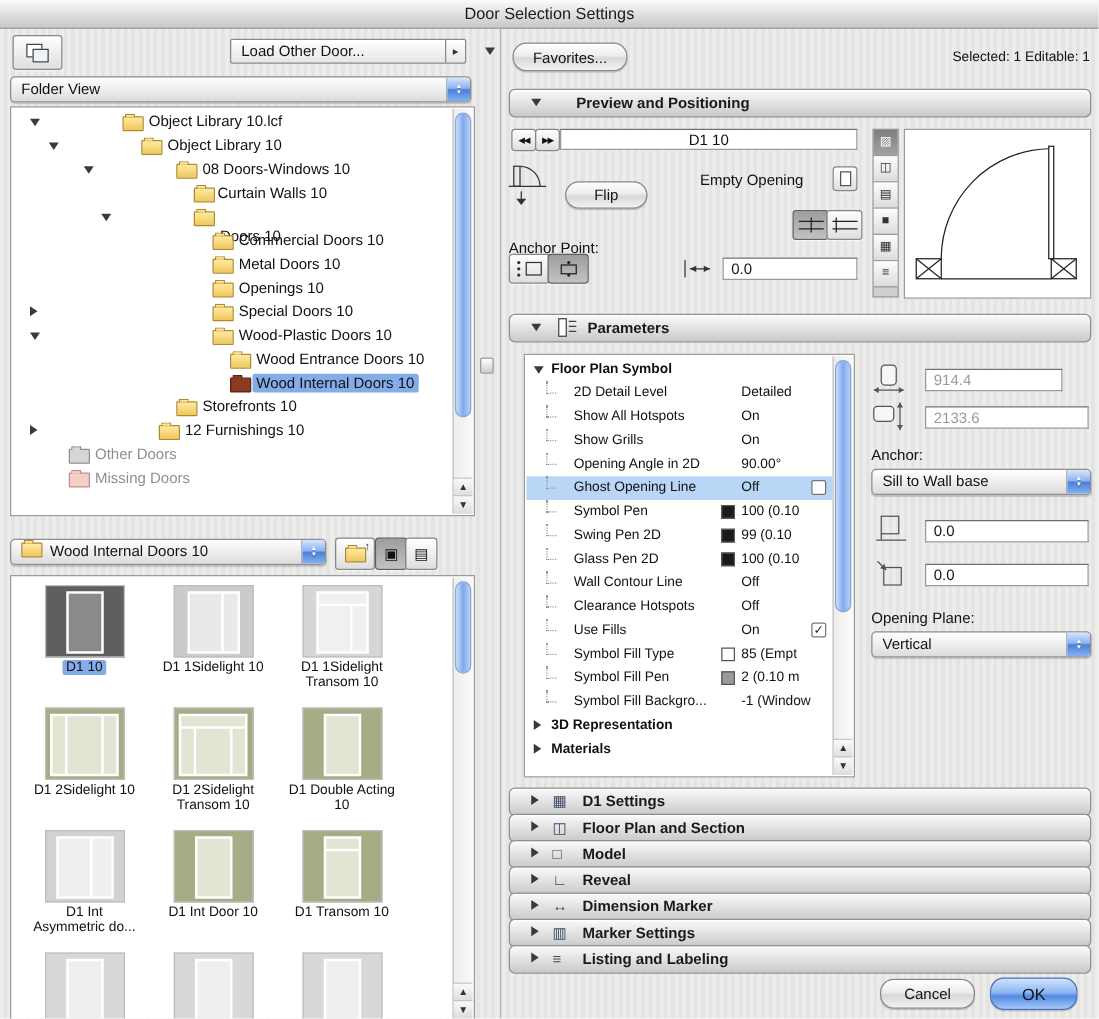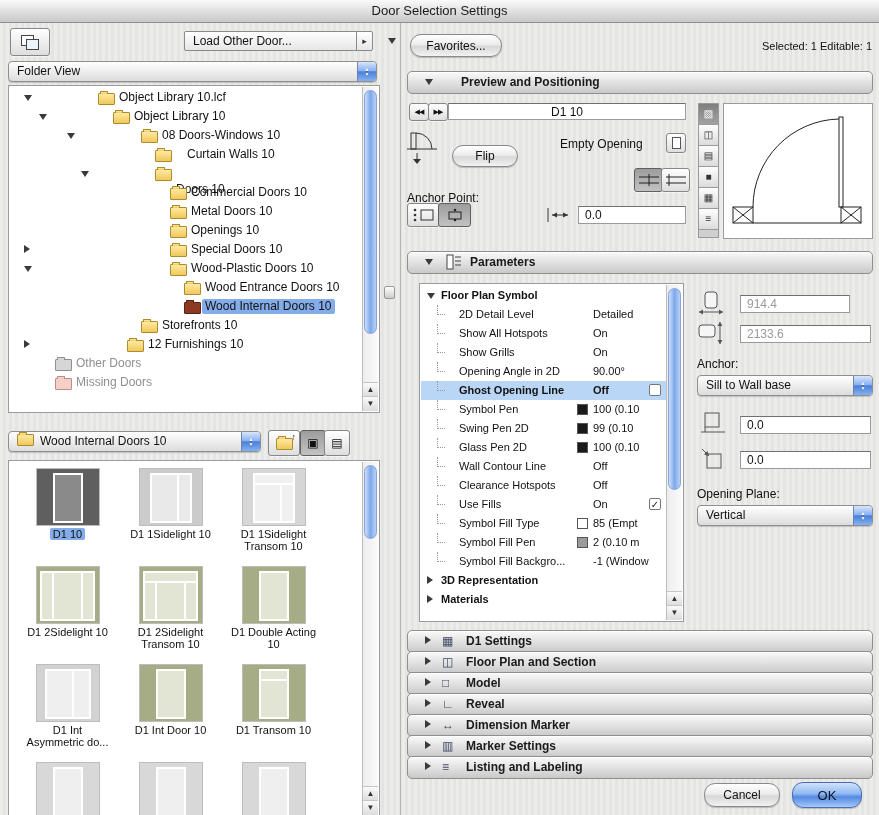--- a/index.html
+++ b/index.html
@@ -90,21 +90,21 @@
 .pages-icon::after{content:"";position:absolute;left:5px;top:4px;width:11px;height:9px;background:#eef3fb;border:1px solid #444;}
 .opening-glyph{width:7px;height:10px;border:1px solid #555;background:#fff;display:inline-block;}
 
 .vstrip{position:absolute;left:698px;top:103px;width:21px;height:135px;border:1px solid #9a9a9a;
   background:#cfcfcf;box-sizing:border-box;}
 .vbtn{width:100%;height:20px;border-bottom:1px solid #9a9a9a;background:linear-gradient(#fdfdfd,#dcdcdc);
   font-size:10px;line-height:20px;text-align:center;color:#333;}
 .vbtn.pressed{background:linear-gradient(#7f7f7f,#a2a2a2);color:#fff;}
 
 .p-row{position:relative;height:19px;font-size:11px;line-height:19px;}
-.p-row.psel{background:#b9d6f6;font-weight:bold;}
+.p-row.psel{background:#b9d6f6;}
 .pg-label{position:absolute;left:20px;font-weight:bold;white-space:nowrap;}
 .conn{position:absolute;left:16px;top:0;width:7px;height:9px;border-left:1px dotted #999;border-bottom:1px dotted #999;}
 .p-label{position:absolute;left:26px;width:128px;white-space:nowrap;overflow:hidden;margin-left:12px;}
 .p-value{position:absolute;left:172px;width:64px;white-space:nowrap;overflow:hidden;}
 .swatch{position:absolute;left:156px;top:4px;width:11px;height:11px;border:1px solid #555;box-sizing:border-box;}
 .pcheck{position:absolute;left:228px;top:3px;width:12px;height:12px;border:1px solid #777;border-radius:2px;
   background:#fff;font-size:10px;line-height:11px;text-align:center;color:#222;box-sizing:border-box;}
 .label{position:absolute;font-size:12px;white-space:nowrap;}
 .small-label{position:absolute;font-size:11px;white-space:nowrap;}
 </style>
@@ -146,21 +146,21 @@
           <span class="folder yellow" style="left: 103px;"></span>
           <span class="tree-label" style="left: 121px;">Object Library 10</span>
         </div>
         <div class="tree-row">
           <span class="tri down" style="left: 57px; top: 7px;"></span>
           <span class="folder yellow" style="left: 131px;"></span>
           <span class="tree-label" style="left: 149px;">08 Doors-Windows 10</span>
         </div>
         <div class="tree-row">
           <span class="folder yellow" style="left: 145px;"></span>
-          <span class="tree-label" style="left: 174px;">Curtain Walls 10</span>
+          <span class="tree-label" style="left: 161px;">Curtain Walls 10</span>
         </div>
         <div class="tree-row">
           <span class="tri down" style="left: 71px; top: 7px;"></span>
           <span class="folder yellow" style="left: 145px;"></span>
           <span class="tree-label" style="left: 163px; margin-top: 16px;">Doors 10</span>
         </div>
         <div class="tree-row">
           <span class="folder yellow" style="left: 160px;"></span>
           <span class="tree-label" style="left: 178px;">Commercial Doors 10</span>
         </div>

